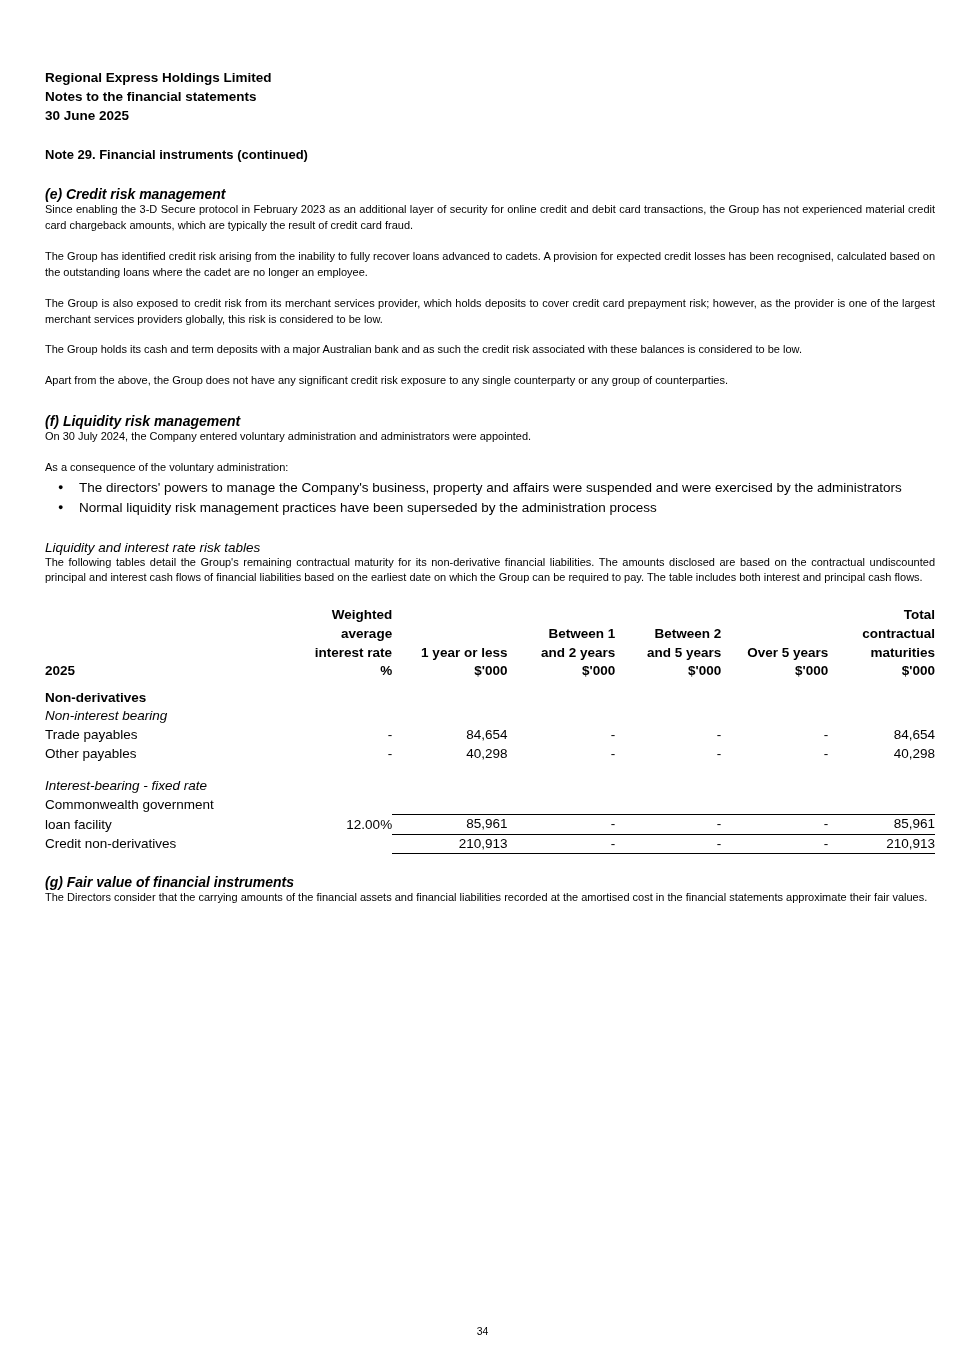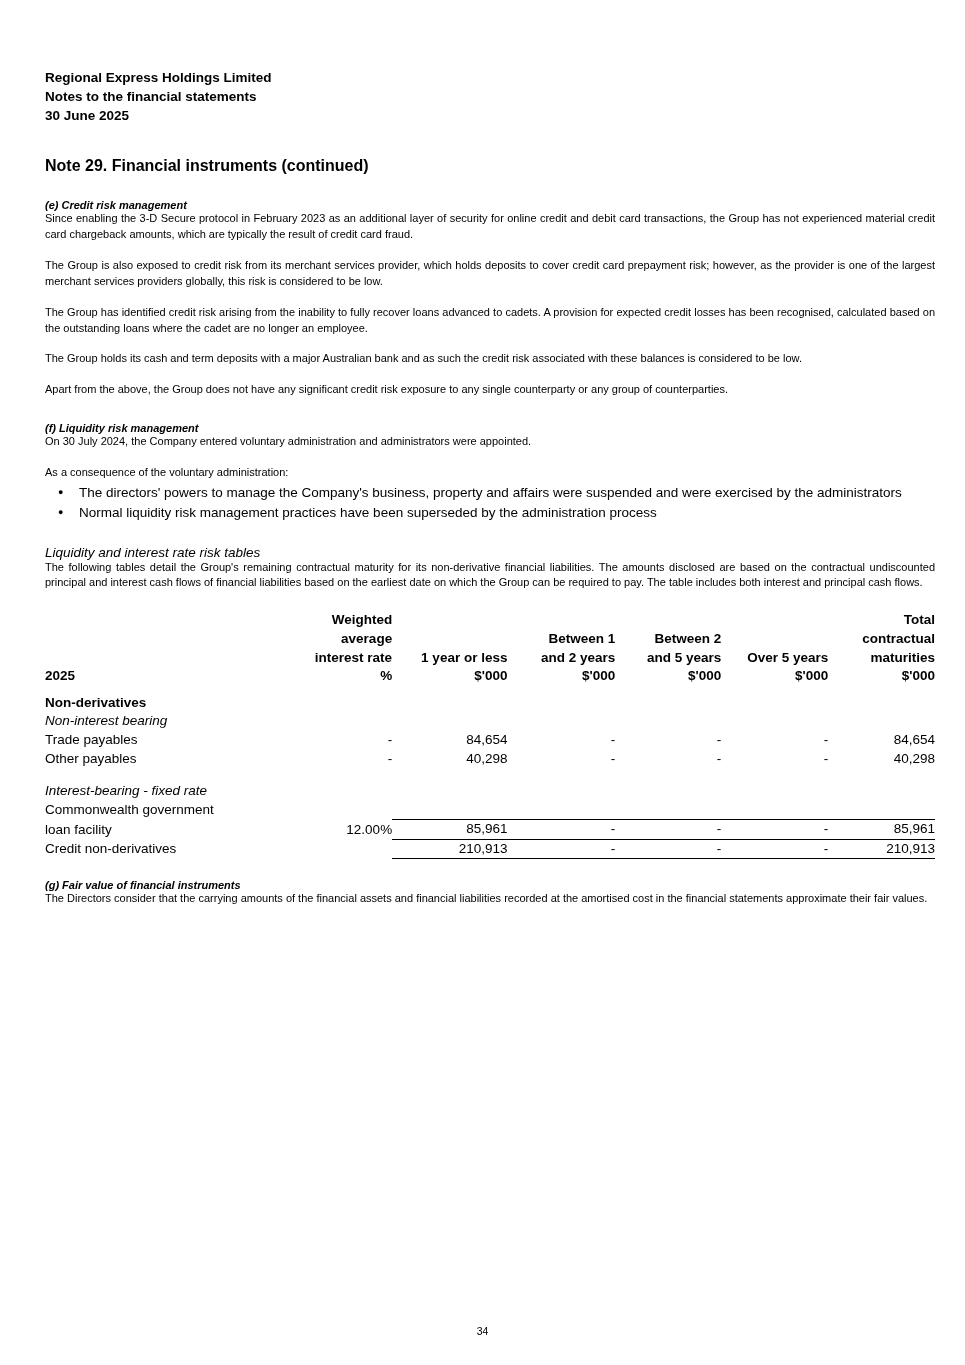--- a/index.html
+++ b/index.html
@@ -21,26 +21,26 @@
     box-sizing: border-box;
     padding: 68px 30px 0 45px;
     border-radius: 21px;
   }
   .hdr {
     font-size: 13.5px;
     font-weight: bold;
     line-height: 1.42;
   }
   .note-title {
-    font-size: 16px;
-    font-weight: bold;
-    margin-top: 32px;
+    font-size: 13px;
+    font-weight: bold;
+    margin-top: 22px;
   }
   .sec-head {
-    font-size: 11px;
+    font-size: 14px;
     font-weight: bold;
     font-style: italic;
     margin-top: 24px;
   }
   .sec-head-plain {
     font-size: 13.5px;
     font-style: italic;
     margin-top: 22px;
   }
   p.body {
@@ -129,22 +129,22 @@
   <div class="headblock">
     <div class="hdr">Regional Express Holdings Limited</div>
     <div class="hdr">Notes to the financial statements</div>
     <div class="hdr">30 June 2025</div>
   </div>
 
   <div class="note-title">Note 29. Financial instruments (continued)</div>
 
   <div class="sec-head">(e) Credit risk management</div>
   <p class="body tight">Since enabling the 3-D Secure protocol in February 2023 as an additional layer of security for online credit and debit card transactions, the Group has not experienced material credit card chargeback amounts, which are typically the result of credit card fraud.</p>
+  <p class="body gap">The Group has identified credit risk arising from the inability to fully recover loans advanced to cadets. A provision for expected credit losses has been recognised, calculated based on the outstanding loans where the cadet are no longer an employee.</p>
   <p class="body gap">The Group is also exposed to credit risk from its merchant services provider, which holds deposits to cover credit card prepayment risk; however, as the provider is one of the largest merchant services providers globally, this risk is considered to be low.</p>
-  <p class="body gap">The Group has identified credit risk arising from the inability to fully recover loans advanced to cadets. A provision for expected credit losses has been recognised, calculated based on the outstanding loans where the cadet are no longer an employee.</p>
   <p class="body gap">The Group holds its cash and term deposits with a major Australian bank and as such the credit risk associated with these balances is considered to be low.</p>
   <p class="body gap">Apart from the above, the Group does not have any significant credit risk exposure to any single counterparty or any group of counterparties.</p>
 
   <div class="sec-head">(f) Liquidity risk management</div>
   <p class="body tight">On 30 July 2024, the Company entered voluntary administration and administrators were appointed.</p>
   <p class="body gap">As a consequence of the voluntary administration:</p>
 
   <ul class="bullets">
     <li>The directors' powers to manage the Company's business, property and affairs were suspended and were exercised by the administrators</li>
     <li>Normal liquidity risk management practices have been superseded by the administration process</li>

